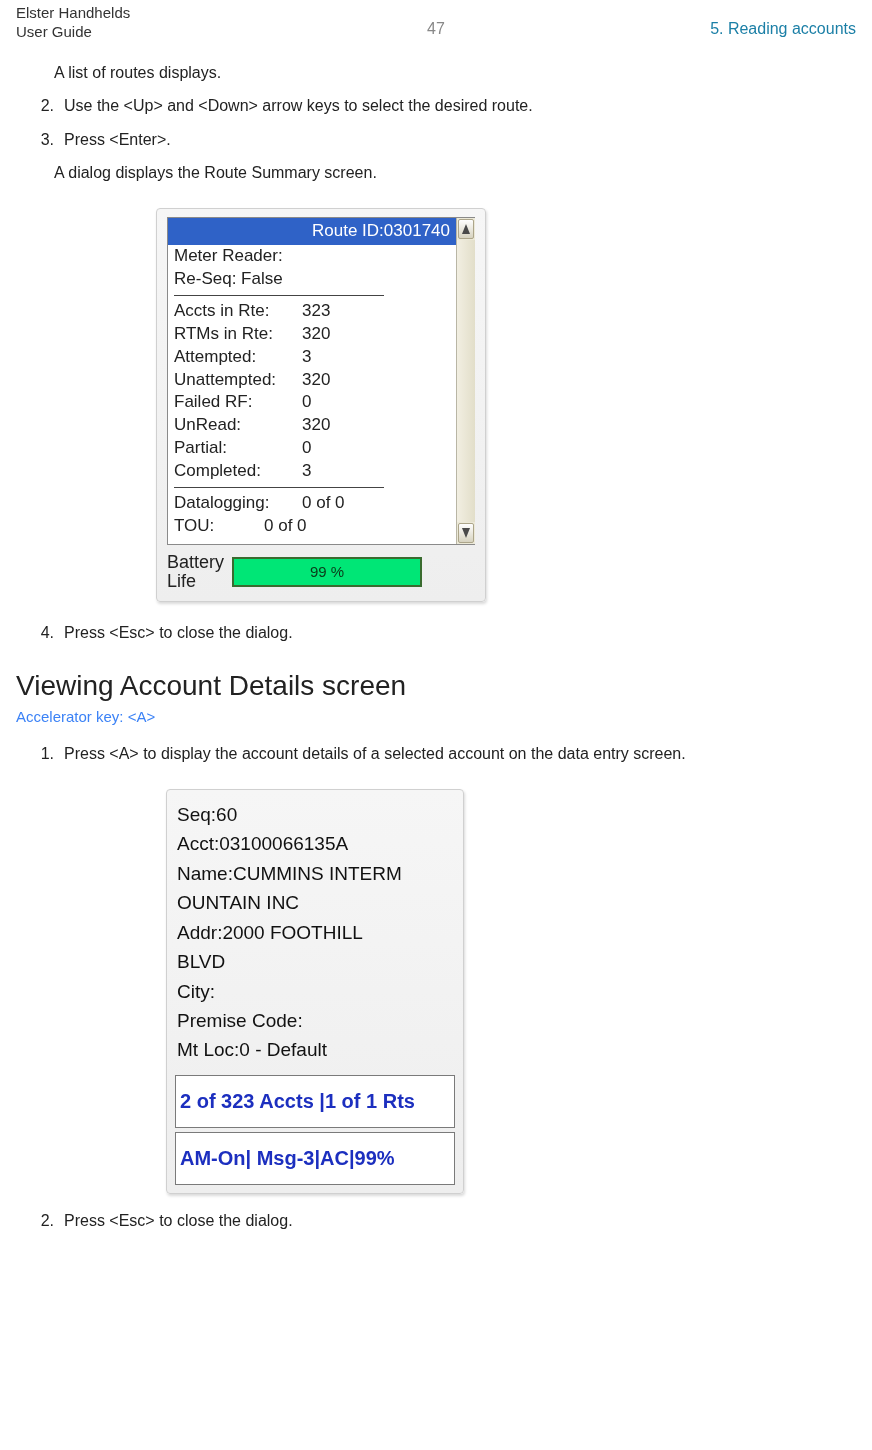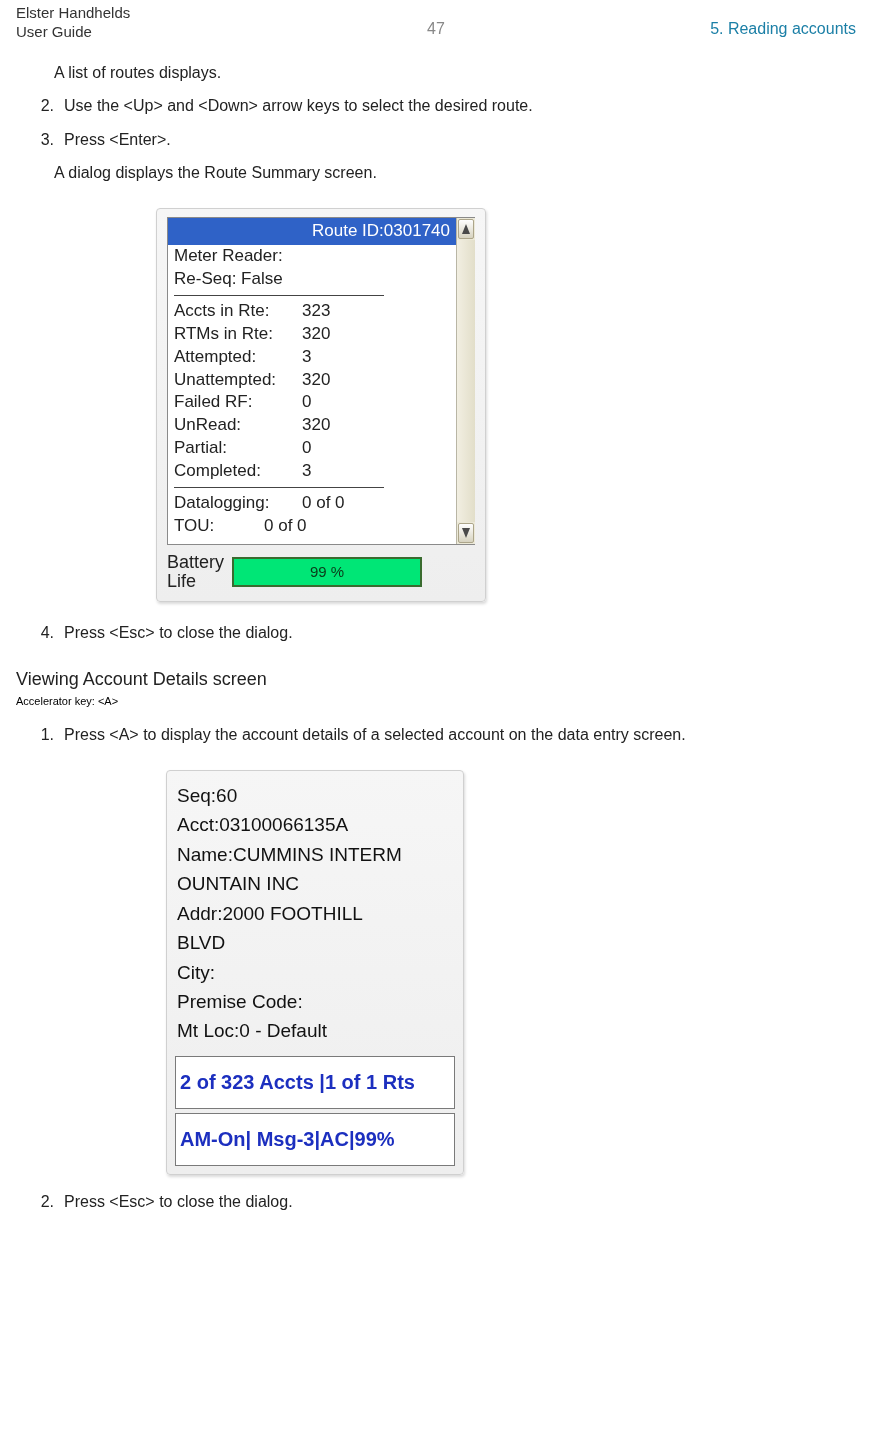--- a/index.html
+++ b/index.html
@@ -18,22 +18,22 @@
   .hdr .left{line-height:1.25;}
   .hdr .center{color:#888;font-size:16px;padding-top:14px;position:absolute;left:0;right:0;text-align:center;pointer-events:none;}
   .hdr{position:relative;}
   .hdr .right{color:var(--link);font-size:16px;padding-top:14px;}
   .content{padding:14px 0 0 0;}
   ol.steps{list-style:none;margin:0;padding:0;}
   ol.steps > li{display:flex;gap:10px;padding:6px 0 6px 20px;}
   ol.steps > li .num{min-width:18px;text-align:right;}
   ol.steps .body{flex:1;}
   .para{padding:6px 0 6px 38px;}
-  h2.sec{font-weight:400;font-size:18px;color:#222;margin:18px 0 2px 0;}
-  .sub{font-size:11px;color:#000000;margin-bottom:10px;}
+  h2.sec{font-weight:400;font-size:28px;color:#222;margin:18px 0 2px 0;}
+  .sub{font-size:15px;color:#3b82f6;margin-bottom:10px;}
   .desc{font-size:16px;margin:6px 0 10px 0;}
 
   
   .fig{margin:18px 0 14px 140px;}
   .panel{
     background:linear-gradient(#f6f6f6,#eee);
     border:1px solid #d0d0d0;border-radius:4px;
     box-shadow:1px 2px 3px rgba(0,0,0,.15);
     width:308px;padding:8px 10px 10px 10px;
   }

